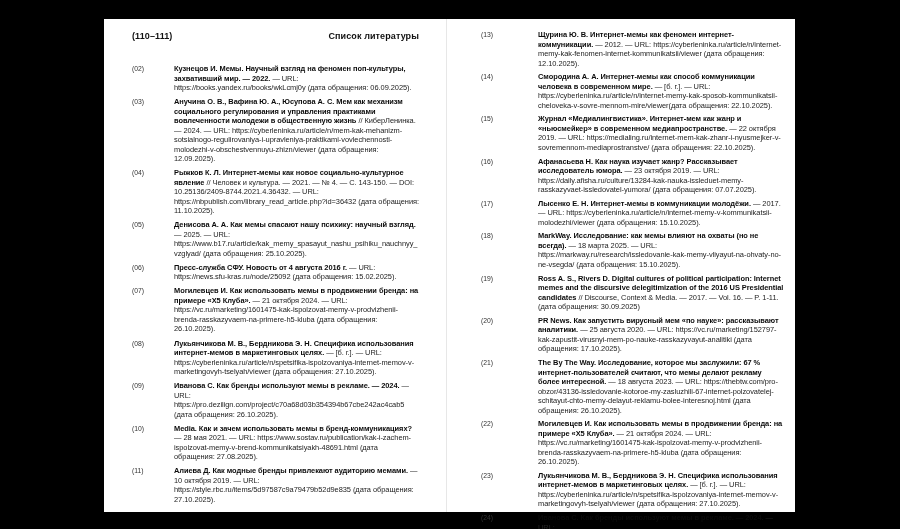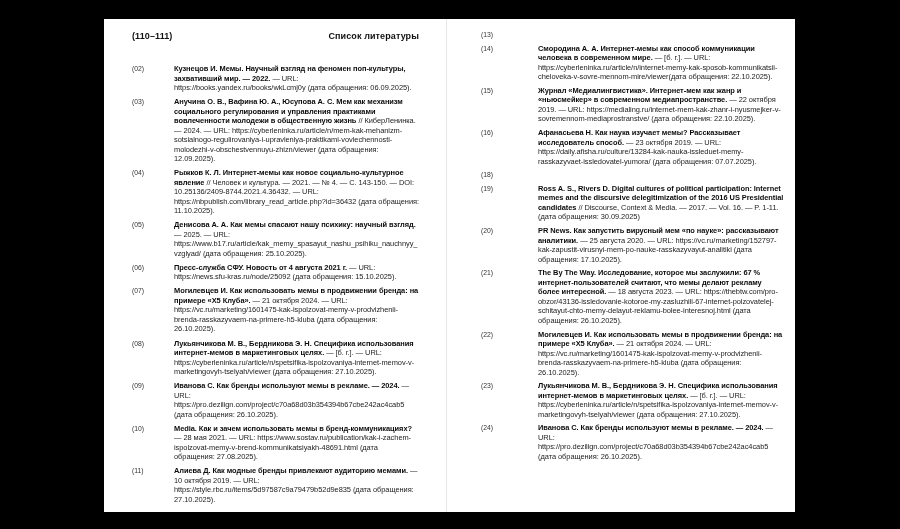--- a/index.html
+++ b/index.html
@@ -91,21 +91,21 @@
     <span class="ref-text"><span class="b">Рыжков К. Л. Интернет-мемы как новое социально-культурное явление </span><span class="r">// Человек и культура. — 2021. — № 4. — С. 143-150. — DOI: 10.25136/2409-8744.2021.4.36432. — URL: https://nbpublish.com/library_read_article.php?id=36432 (дата обращения: 11.10.2025).</span></span>
   </li>
 
   <li class="ref-entry">
     <span class="ref-num">(05)</span>
     <span class="ref-text"><span class="b">Денисова А. А. Как мемы спасают нашу психику: научный взгляд. </span><span class="r">— 2025. — URL: https://www.b17.ru/article/kak_memy_spasayut_nashu_psihiku_nauchnyy_vzglyad/ (дата обращения: 25.10.2025).</span></span>
   </li>
 
   <li class="ref-entry">
     <span class="ref-num">(06)</span>
-    <span class="ref-text"><span class="b">Пресс-служба СФУ. Новость от 4 августа 2021 г. </span><span class="r">— URL: https://news.sfu-kras.ru/node/25092 (дата обращения: 15.10.2025).</span></span>
+    <span class="ref-text"><span class="b">Пресс-служба СФУ. Новость от 4 августа 2016 г. </span><span class="r">— URL: https://news.sfu-kras.ru/node/25092 (дата обращения: 15.02.2025).</span></span>
   </li>
 
   <li class="ref-entry">
     <span class="ref-num">(07)</span>
     <span class="ref-text"><span class="b">Могилевцев И. Как использовать мемы в продвижении бренда: на примере «Х5 Клуба». </span><span class="r">— 21 октября 2024. — URL: https://vc.ru/marketing/1601475-kak-ispolzovat-memy-v-prodvizhenii-brenda-rasskazyvaem-na-primere-h5-kluba (дата обращения: 26.10.2025).</span></span>
   </li>
 
   <li class="ref-entry">
     <span class="ref-num">(08)</span>
     <span class="ref-text"><span class="b">Лукьянчикова М. В., Бердникова Э. Н. Специфика использования интернет-мемов в маркетинговых целях. </span><span class="r">— [б. г.]. — URL: https://cyberleninka.ru/article/n/spetsifika-ispolzovaniya-internet-memov-v-marketingovyh-tselyah/viewer (дата обращения: 27.10.2025).</span></span>
@@ -126,40 +126,46 @@
     <span class="ref-text"><span class="b">Алиева Д. Как модные бренды привлекают аудиторию мемами. </span><span class="r">— 10 октября 2019. — URL: https://style.rbc.ru/items/5d97587c9a79479b52d9e835 (дата обращения: 27.10.2025).</span></span>
   </li>
 
 </ul>
     </div>
 
     <div class="page-right">
       <ul class="ref-list">
   <li class="ref-entry">
     <span class="ref-num">(13)</span>
+    <span class="ref-text"><span class="b">Щурина Ю. В. Интернет-мемы как феномен интернет-коммуникации. </span><span class="r">— 2012. — URL: https://cyberleninka.ru/article/n/internet-memy-kak-fenomen-internet-kommunikatsii/viewer (дата обращения: 12.10.2025).</span></span>
   </li>
 
   <li class="ref-entry">
     <span class="ref-num">(14)</span>
     <span class="ref-text"><span class="b">Смородина А. А. Интернет-мемы как способ коммуникации человека в современном мире. </span><span class="r">— [б. г.]. — URL: https://cyberleninka.ru/article/n/internet-memy-kak-sposob-kommunikatsii-cheloveka-v-sovre-mennom-mire/viewer(дата обращения: 22.10.2025).</span></span>
   </li>
 
   <li class="ref-entry">
     <span class="ref-num">(15)</span>
     <span class="ref-text"><span class="b">Журнал «Медиалингвистика». Интернет-мем как жанр и «ньюсмейкер» в современном медиапространстве. </span><span class="r">— 22 октября 2019. — URL: https://medialing.ru/internet-mem-kak-zhanr-i-nyusmejker-v-sovremennom-mediaprostranstve/ (дата обращения: 22.10.2025).</span></span>
   </li>
 
   <li class="ref-entry">
     <span class="ref-num">(16)</span>
-    <span class="ref-text"><span class="b">Афанасьева Н. Как наука изучает мемы? Рассказывает исследователь способ. </span><span class="r">— 23 октября 2019. — URL: https://daily.afisha.ru/culture/13284-kak-nauka-issleduet-memy-rasskazyvaet-issledovatel-yumora/ (дата обращения: 07.07.2025).</span></span>
+    <span class="ref-text"><span class="b">Афанасьева Н. Как наука изучает жанр? Рассказывает исследователь юмора. </span><span class="r">— 23 октября 2019. — URL: https://daily.afisha.ru/culture/13284-kak-nauka-issleduet-memy-rasskazyvaet-issledovatel-yumora/ (дата обращения: 07.07.2025).</span></span>
   </li>
 
+  <li class="ref-entry">
+    <span class="ref-num">(17)</span>
+    <span class="ref-text"><span class="b">Лысенко Е. Н. Интернет-мемы в коммуникации молодёжи. </span><span class="r">— 2017. — URL: https://cyberleninka.ru/article/n/internet-memy-v-kommunikatsii-molodezhi/viewer (дата обращения: 15.10.2025).</span></span>
+  </li>
 
   <li class="ref-entry">
     <span class="ref-num">(18)</span>
+    <span class="ref-text"><span class="b">MarkWay. Исследование: как мемы влияют на охваты (но не всегда). </span><span class="r">— 18 марта 2025. — URL: https://markway.ru/research/issledovanie-kak-memy-vliyayut-na-ohvaty-no-ne-vsegda/ (дата обращения: 15.10.2025).</span></span>
   </li>
 
   <li class="ref-entry">
     <span class="ref-num">(19)</span>
     <span class="ref-text"><span class="b">Ross A. S., Rivers D. Digital cultures of political participation: Internet memes and the discursive delegitimization of the 2016 US Presidential candidates </span><span class="r">// Discourse, Context &amp; Media. — 2017. — Vol. 16. — P. 1-11. (дата обращения: 30.09.2025)</span></span>
   </li>
 
   <li class="ref-entry">
     <span class="ref-num">(20)</span>
     <span class="ref-text"><span class="b">PR News. Как запустить вирусный мем «по науке»: рассказывают аналитики. </span><span class="r">— 25 августа 2020. — URL: https://vc.ru/marketing/152797-kak-zapustit-virusnyi-mem-po-nauke-rasskazyvayut-analitiki (дата обращения: 17.10.2025).</span></span>

